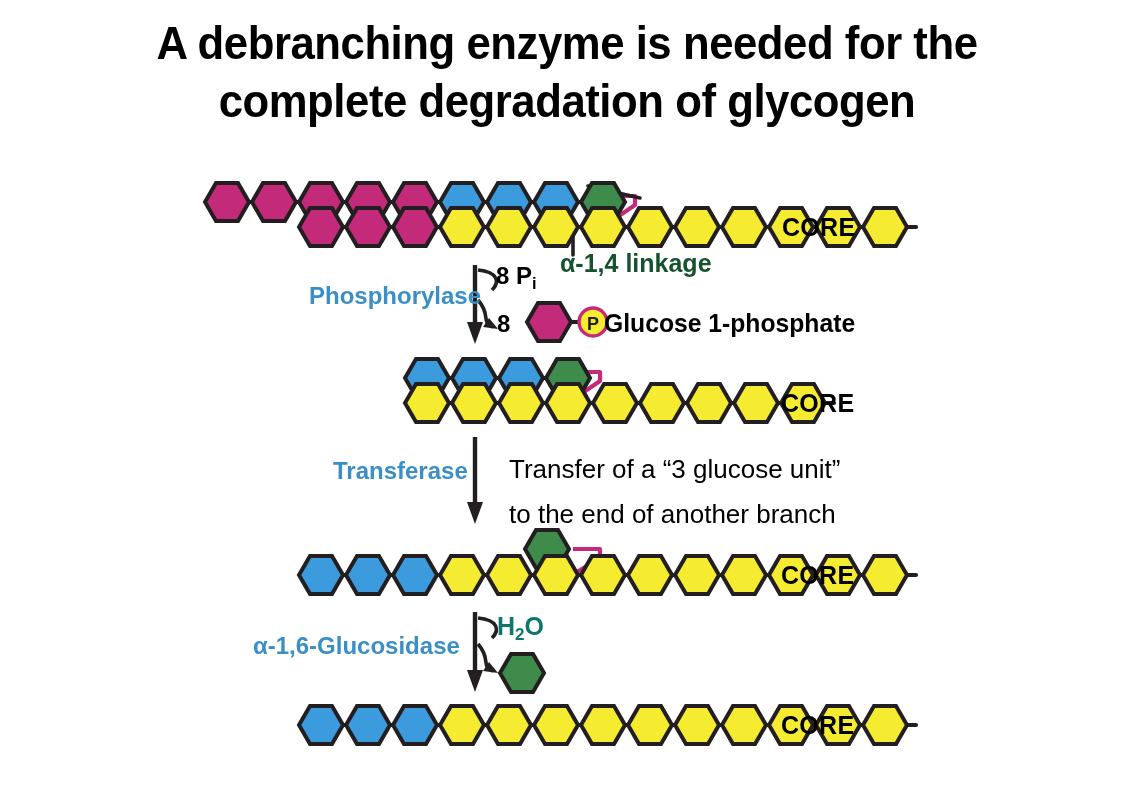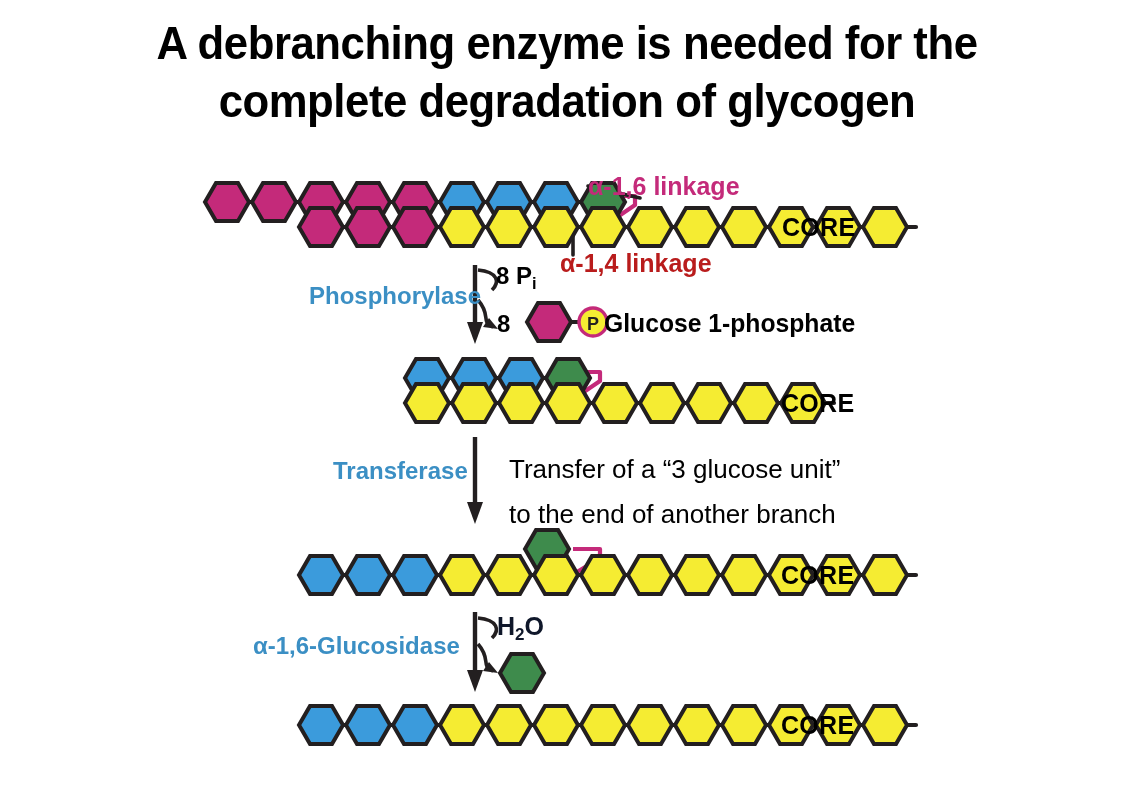--- a/index.html
+++ b/index.html
@@ -33,21 +33,21 @@
 
   
   .lbl{position:absolute;white-space:nowrap;}
 
   .lbl-a16{
     left:588px;top:172px;
     color:#C42A7A;font-weight:bold;font-size:25px;
   }
   .lbl-a14{
     left:560px;top:249px;
-    color:#b91c1c;font-weight:bold;font-size:25px;
+    color:#14532d;font-weight:bold;font-size:25px;
   }
   .lbl-phos{
     left:301px;top:282px;
     color:#3B8FC4;font-weight:bold;font-size:24px;margin-left:8px;
   }
   .lbl-8pi{
     left:496px;top:262px;
     color:#000;font-weight:bold;font-size:24px;
   }
   .lbl-8{
@@ -67,21 +67,21 @@
     left:509px;top:447px;
     color:#000;font-size:26px;line-height:45px;
     white-space:pre-line;
   }
   .lbl-gluco{
     left:253px;top:632px;
     color:#3B8FC4;font-weight:bold;font-size:24px;
   }
   .lbl-h2o{
     left:497px;top:612px;
-    color:#0f172a;font-weight:bold;font-size:25px;
+    color:#0f766e;font-weight:bold;font-size:25px;
   }
   .core{
     color:#000;font-weight:bold;font-size:25px;
     letter-spacing:0.3px;
   }
   .core-1{left:782px;top:213px;}
   .core-2{left:781px;top:389px;}
   .core-3{left:781px;top:561px;}
   .core-4{left:781px;top:711px;}
 
@@ -287,21 +287,20 @@
         <polygon points="581,725 592,706 614,706 625,725 614,744 592,744" fill="#F5EC32" stroke="#231f20" stroke-width="4"></polygon>
         <polygon points="628,725 639,706 661,706 672,725 661,744 639,744" fill="#F5EC32" stroke="#231f20" stroke-width="4"></polygon>
         <polygon points="675,725 686,706 708,706 719,725 708,744 686,744" fill="#F5EC32" stroke="#231f20" stroke-width="4"></polygon>
         <polygon points="722,725 733,706 755,706 766,725 755,744 733,744" fill="#F5EC32" stroke="#231f20" stroke-width="4"></polygon>
         <polygon points="769,725 780,706 802,706 813,725 802,744 780,744" fill="#F5EC32" stroke="#231f20" stroke-width="4"></polygon>
         <polygon points="816,725 827,706 849,706 860,725 849,744 827,744" fill="#F5EC32" stroke="#231f20" stroke-width="4"></polygon>
         <polygon points="863,725 874,706 896,706 907,725 896,744 874,744" fill="#F5EC32" stroke="#231f20" stroke-width="4"></polygon>
       </g>
     </svg>
 
-    <div class="lbl lbl-a16">α-1,6 linkage</div>
     <div class="lbl lbl-a14">α-1,4 linkage</div>
 
     <div class="lbl lbl-phos">Phosphorylase</div>
     <div class="lbl lbl-8pi"><span>8 P</span><sub>i</sub></div>
     <div class="lbl lbl-8">8</div>
     <div class="lbl lbl-g1p">Glucose 1-phosphate</div>
 
     <div class="lbl lbl-transferase">Transferase</div>
     <div class="lbl lbl-transfer-text">Transfer of a “3 glucose unit”
 to the end of another branch</div>

